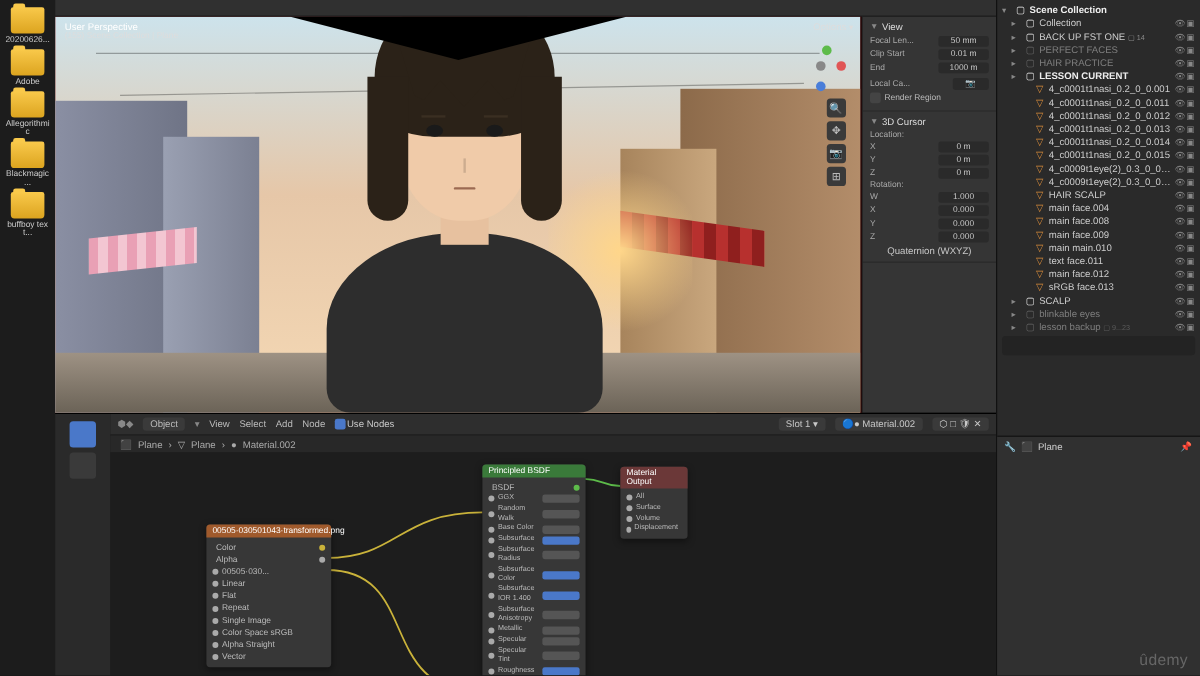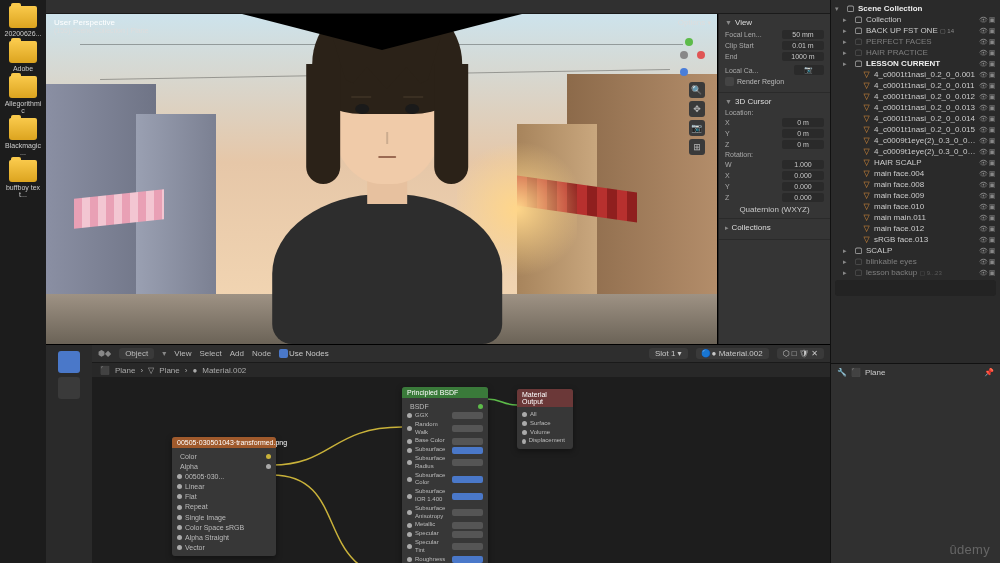--- a/index.html
+++ b/index.html
@@ -265,26 +265,20 @@
           <div class="np-row">
               <span class="lab">Y</span>
               <span class="val">0.000</span>
             </div>
           <div class="np-row">
               <span class="lab">Z</span>
               <span class="val">0.000</span>
             </div>
           <div class="val" style="width:100%;margin-top:3px;text-align:center">Quaternion (WXYZ)</div>
         </div>
-        <div class="np-sec">
-          <div class="np-title">
-              <span class="tri">▸</span>
-              <span>Collections</span>
-            </div>
-        </div>
       </div>
     </div>
 
     <div class="shader-row">
       <div class="sh-left-tools">
         <div class="sh-tool active"></div>
         <div class="sh-tool"></div>
       </div>
       <div class="sh-main">
         <div class="sh-header">
@@ -624,30 +618,30 @@
             <span class="ico mesh">▽</span>
             <span class="nm ">main face.009</span>
             <span class="tgl">
               <span>👁</span>
               <span>▣</span>
             </span>
           </div>
           <div class="ol-row ind2">
             <span class="exp"></span>
             <span class="ico mesh">▽</span>
-            <span class="nm ">main face.010</span>
-            <span class="tgl">
-              <span>👁</span>
-              <span>▣</span>
-            </span>
-          </div>
-          <div class="ol-row ind2">
-            <span class="exp"></span>
-            <span class="ico mesh">▽</span>
-            <span class="nm ">main main.011</span>
+            <span class="nm ">main main.010</span>
+            <span class="tgl">
+              <span>👁</span>
+              <span>▣</span>
+            </span>
+          </div>
+          <div class="ol-row ind2">
+            <span class="exp"></span>
+            <span class="ico mesh">▽</span>
+            <span class="nm ">text face.011</span>
             <span class="tgl">
               <span>👁</span>
               <span>▣</span>
             </span>
           </div>
           <div class="ol-row ind2">
             <span class="exp"></span>
             <span class="ico mesh">▽</span>
             <span class="nm ">main face.012</span>
             <span class="tgl">

